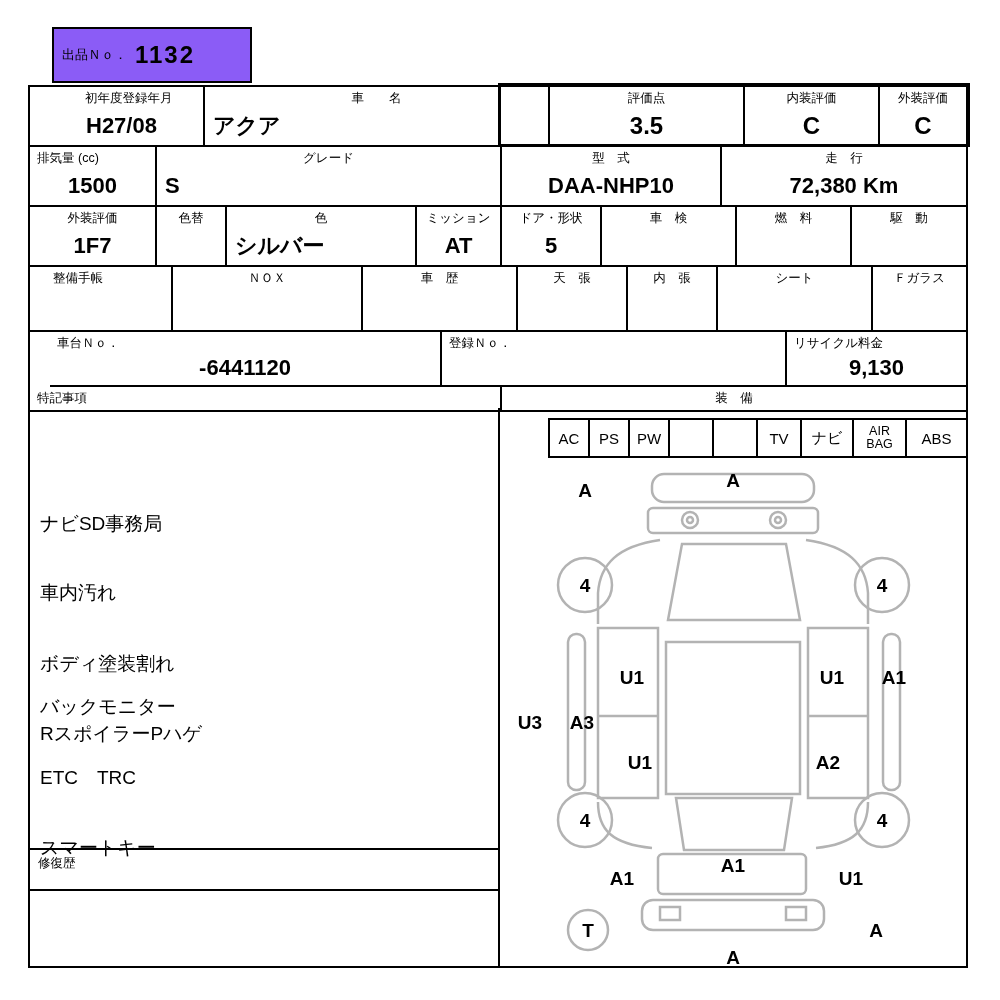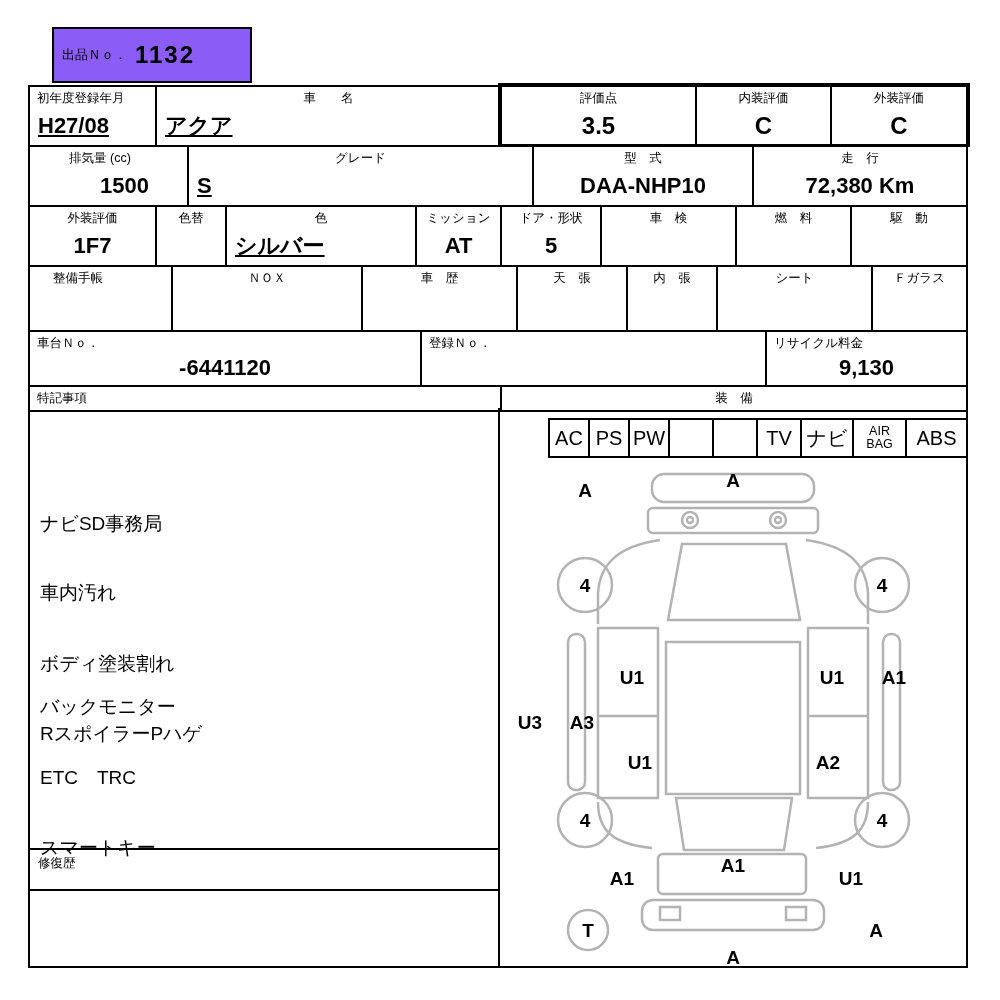--- a/index.html
+++ b/index.html
@@ -10,53 +10,53 @@
     border:2px solid #000; display:flex; align-items:center; padding-left:8px; gap:8px; background:#8b5cf6;margin-left:24px; }
   .auction-lbl { font-size:13px; }
   .auction-val { font-size:24px; font-weight:bold; letter-spacing:2px; }
 
   .maintable { position:absolute; left:28px; top:85px; width:940px; border:2px solid #000; }
   .row { display:grid; border-bottom:2px solid #000; }
   .r1,.r2,.r3 { height:60px; }
   .r4 { height:65px;padding-left:16px; }
   .r5 { height:55px; }
   .r6 { height:23px; border-bottom:none; }
-  .r1 { grid-template-columns:127px 345px 195px 135px 1fr; }
-  .r2 { grid-template-columns:127px 345px 220px 1fr;padding-left:32px; }
+  .r1 { grid-template-columns:127px 345px 195px 135px 1fr;padding-left:48px; }
+  .r2 { grid-template-columns:127px 345px 220px 1fr; }
   .r3 { grid-template-columns:127px 70px 190px 85px 100px 135px 115px 1fr; }
   .r4 { grid-template-columns:127px 190px 155px 110px 90px 155px 1fr; }
-  .r5 { grid-template-columns:392px 345px 1fr; }
+  .r5 { grid-template-columns:392px 345px 1fr;margin-left:20px; }
   .r6 { grid-template-columns:472px 1fr; }
   .cell { border-right:2px solid #000; display:flex; flex-direction:column; overflow:hidden; }
   .cell:last-child { border-right:none; }
   .lbl { height:19px; font-size:12.5px; padding-top:3px; text-align:center; white-space:nowrap; }
   .pl { text-align:left; padding-left:7px; }
   .val { flex:1; display:flex; align-items:center; justify-content:center; font-weight:bold; font-size:22px; white-space:nowrap; }
-  .vl { justify-content:flex-start; padding-left:8px;text-decoration:underline; }
+  .vl { justify-content:flex-start; padding-left:8px; }
   .big { font-size:24px; }
 
   .eval-frame { position:absolute; left:498px; top:83px; width:472px; height:64px;
     border:3.5px solid #000; pointer-events:none; }
 
   .notes-panel { position:absolute; left:28px; top:408px; width:472px; height:560px;
     border-left:2px solid #000; border-right:2px solid #000; border-bottom:2px solid #000; }
   .note-group { position:absolute; left:10px; font-size:19px; line-height:23.5px; white-space:pre; }
   .g1 { top:57px; }
   .g2 { top:126px; }
   .g3 { top:240px; }
   .repair-strip { position:absolute; left:0; top:440px; width:100%; height:43px;
     border-top:2px solid #000; border-bottom:2px solid #000; font-size:12.5px; padding:5px 0 0 8px; }
 
   .right-panel { position:absolute; left:500px; top:408px; width:468px; height:560px;
     border-right:2px solid #000; border-bottom:2px solid #000; }
   .equip { position:absolute; left:48px; top:10px; width:420px; height:40px;
     border:2px solid #000; display:grid;
     grid-template-columns:40px 40px 40px 44px 44px 44px 52px 53px 1fr; }
   .ecell { border-right:2px solid #000; display:flex; align-items:center; justify-content:center;
-    font-size:20px; white-space:nowrap; overflow:hidden; }
+    font-size:15px; white-space:nowrap; overflow:hidden; }
   .ecell:last-child { border-right:none; }
   .airbag { flex-direction:column; font-size:12.5px; line-height:13px; }
 
   .car-svg { position:absolute; left:0; top:50px; }
   .cl { stroke:#b3b3b3; stroke-width:2.5; fill:none; }
   .mark { font-family:"Liberation Sans","DejaVu Sans",sans-serif; font-weight:bold; font-size:19px;
     fill:#000; text-anchor:middle; dominant-baseline:central; }
 </style>
 </head>
 <body>

